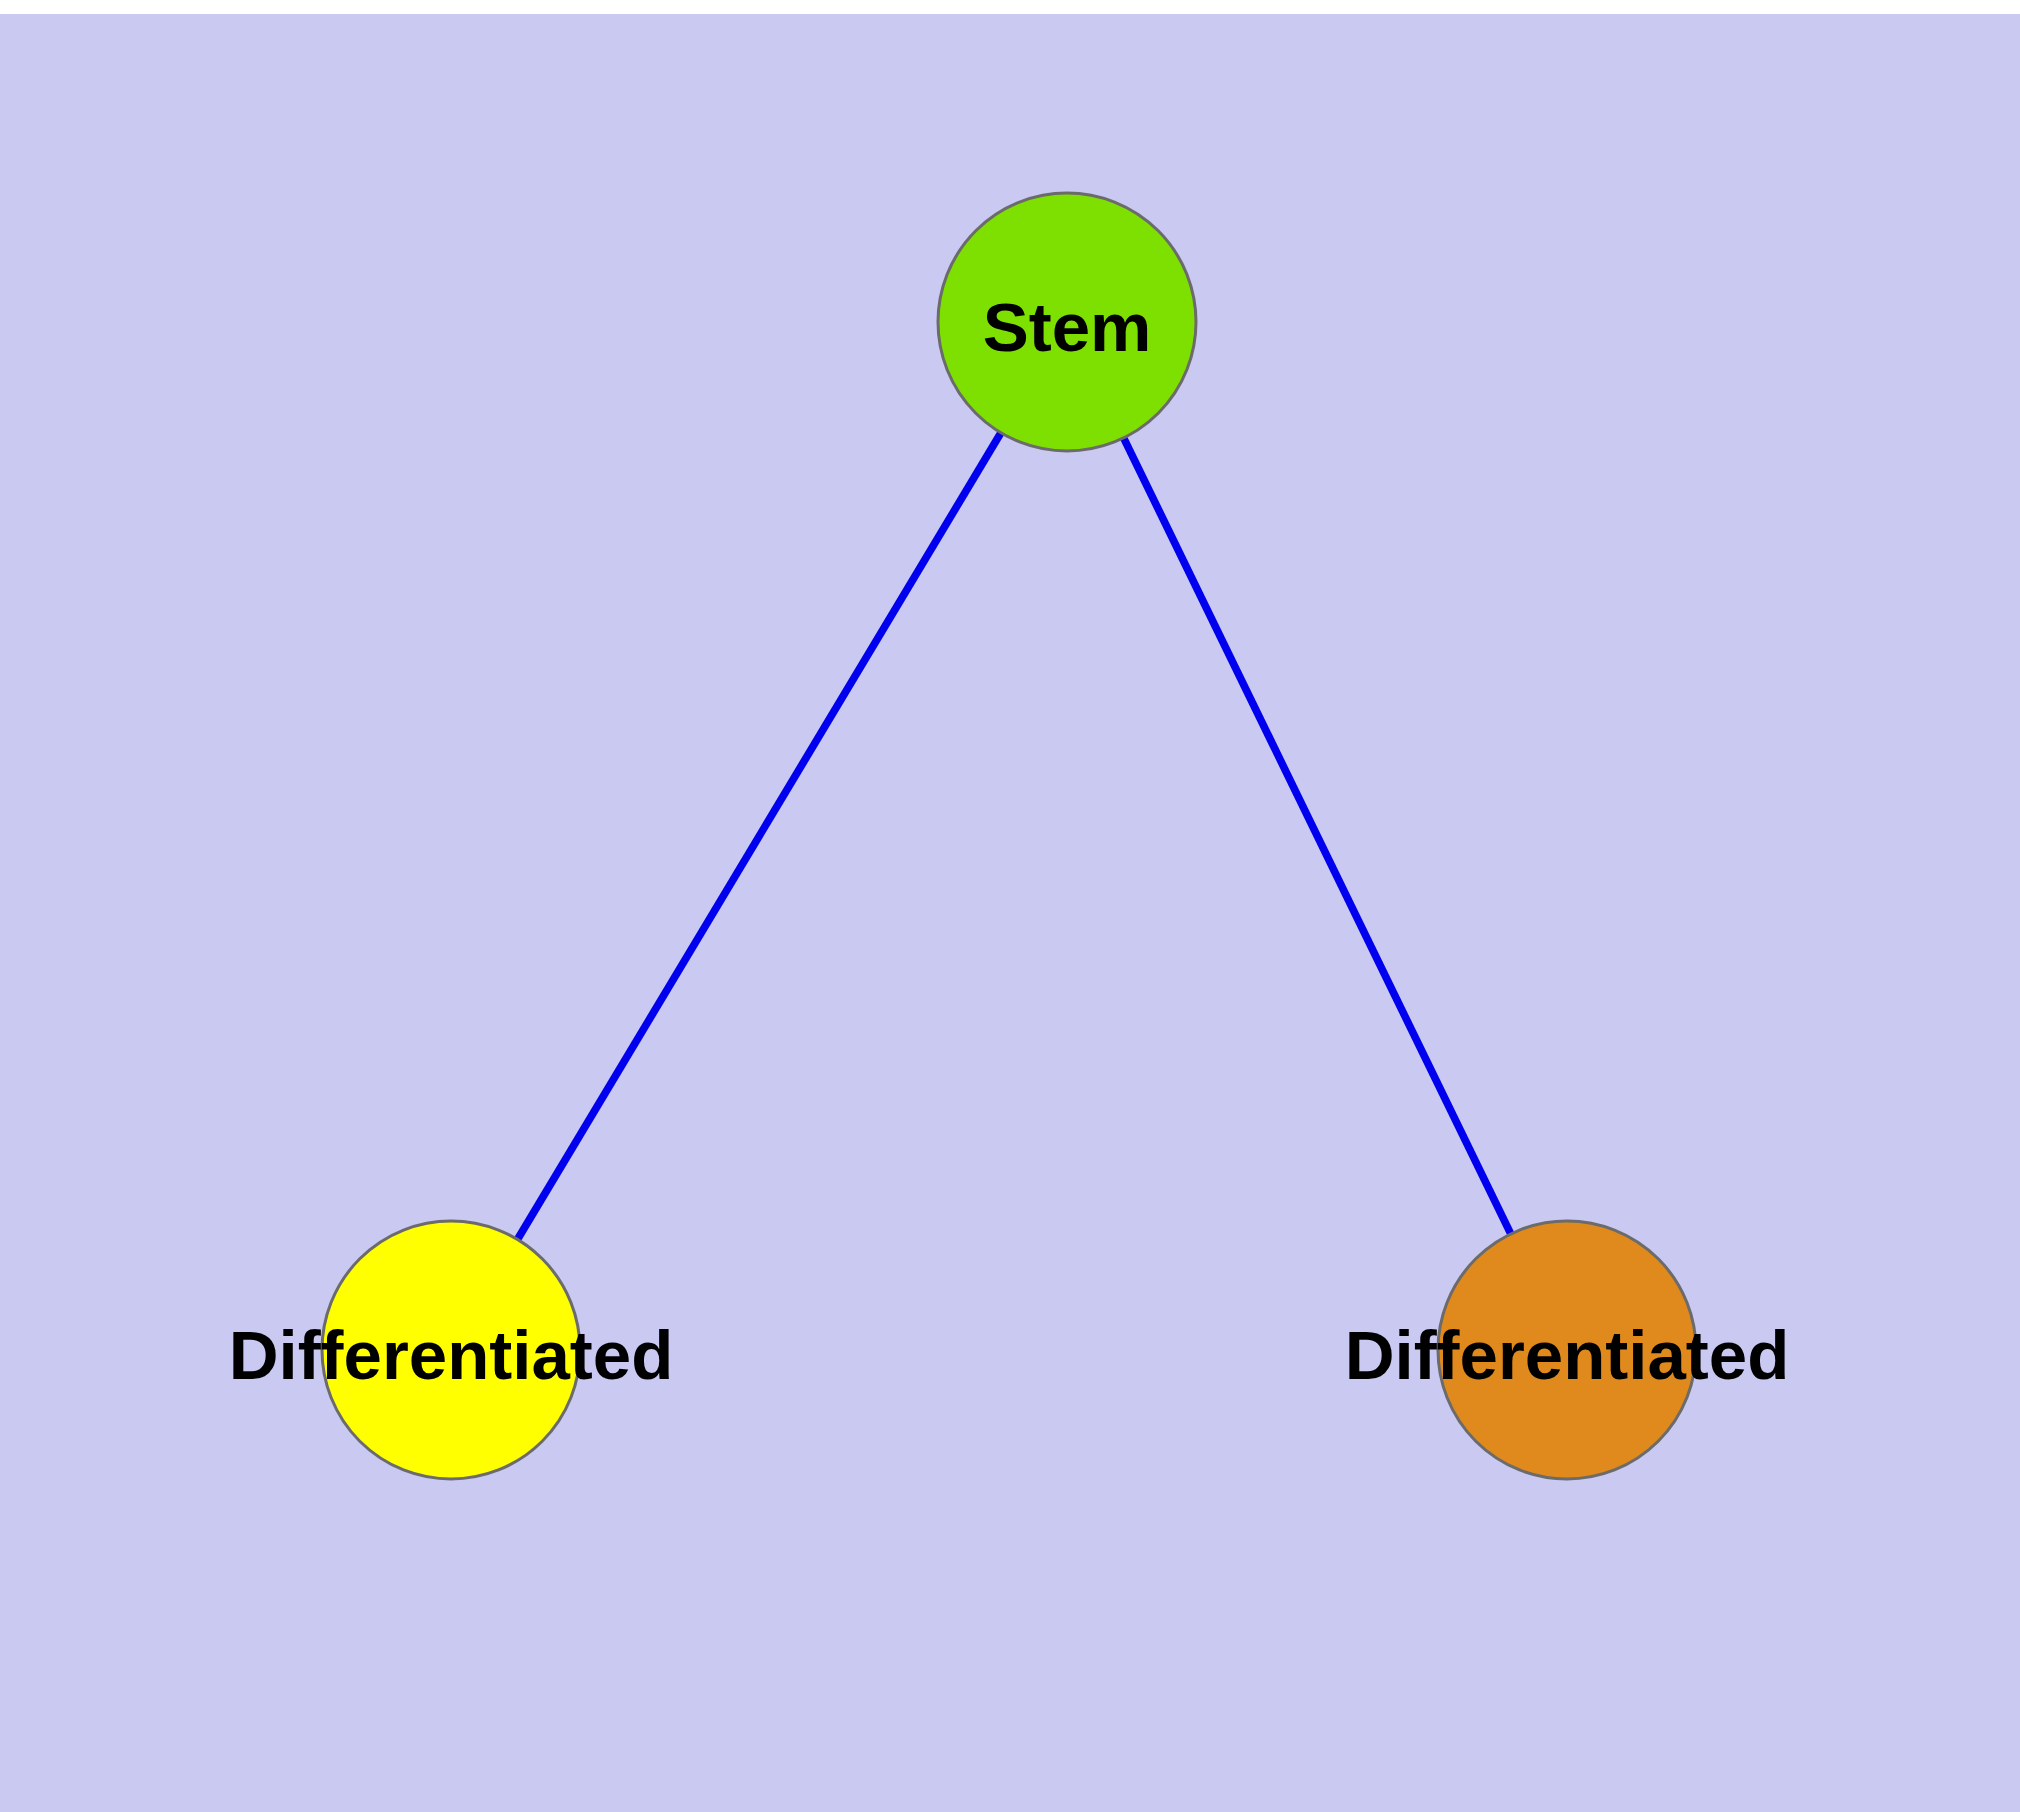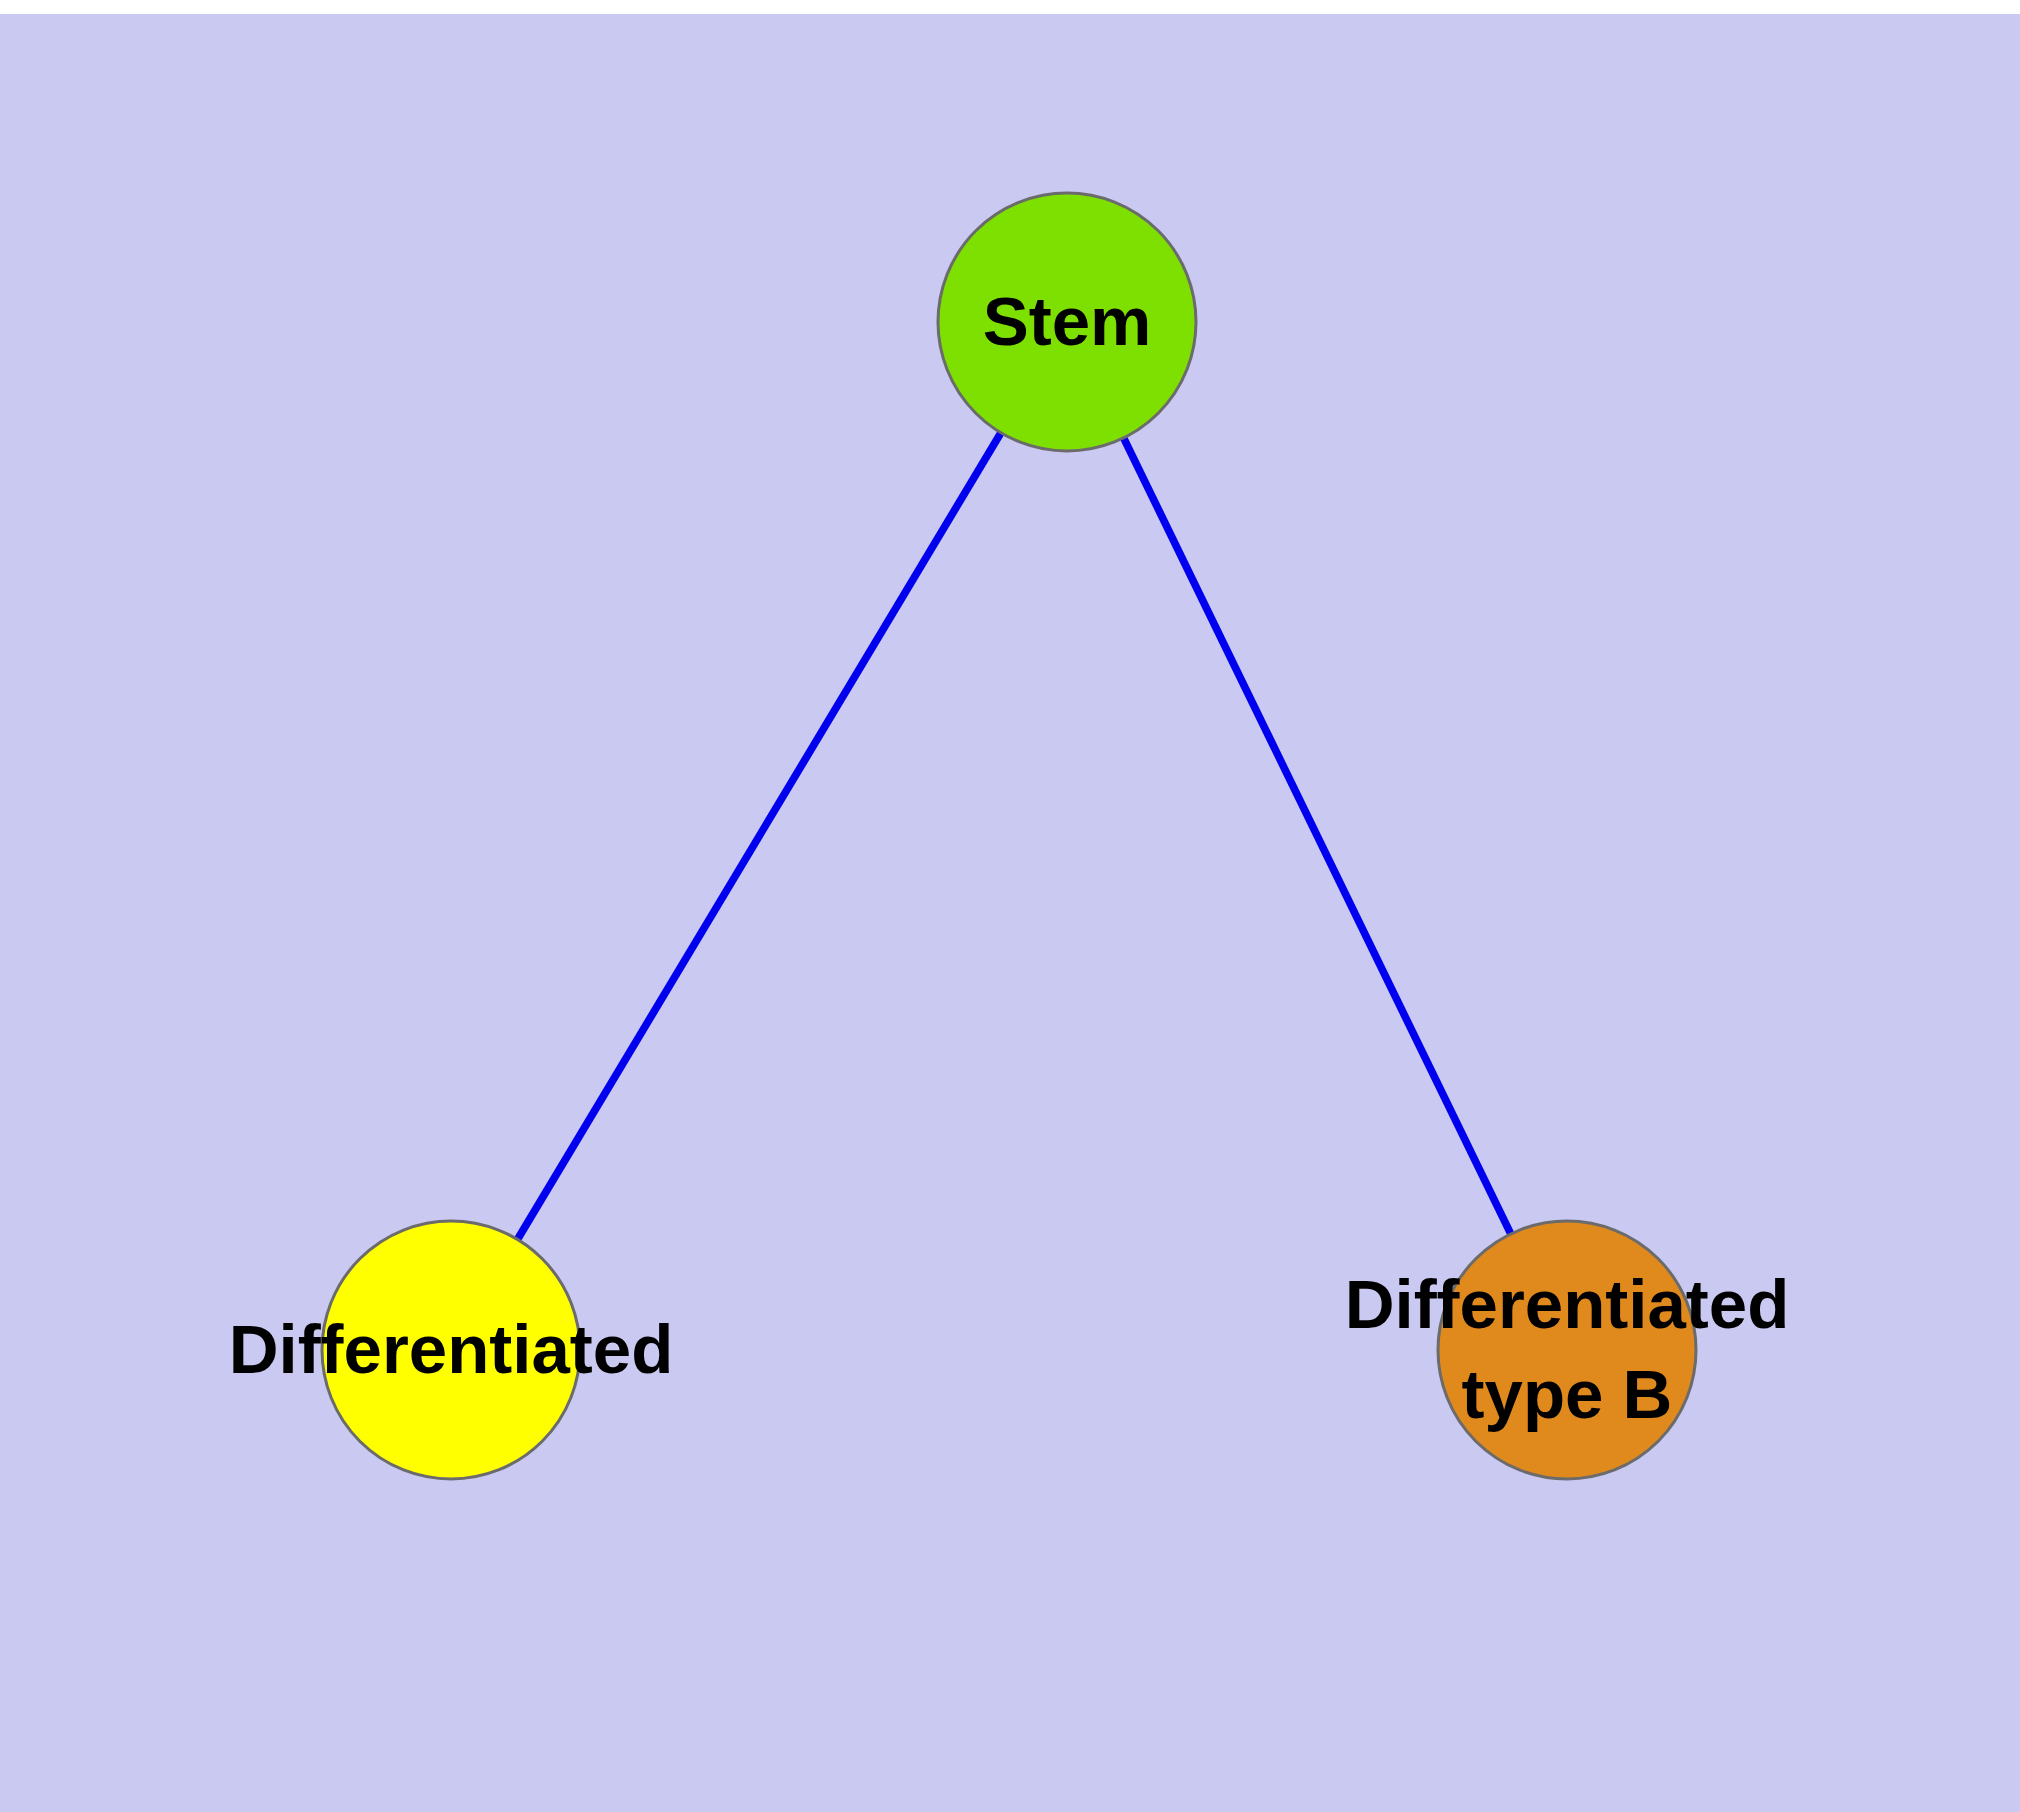--- a/index.html
+++ b/index.html
@@ -40,21 +40,21 @@
     position: absolute;
     z-index: 3;
     transform: translate(-50%, -50%);
     text-align: center;
     font-weight: bold;
     color: #000000;
     font-size: 69px;
     line-height: 1.3;
     white-space: nowrap;
   }
-  .node-label span { display: block; }
+  .node-label span { display: block; margin-top: 12px; }
 </style>
 </head>
 <body style="background: rgb(255, 255, 255);">
 
 <div class="canvas" style="background: rgb(201, 201, 242);"></div>
 <svg class="edges" viewBox="0 0 2384 2138" width="2021" height="1812">
     <line x1="1259" y1="380" x2="532" y2="1593" stroke="#0000ee" stroke-width="9"></line>
     <line x1="1259" y1="380" x2="1849" y2="1593" stroke="#0000ee" stroke-width="9"></line>
   </svg>
 <div id="nodes-root">
@@ -62,16 +62,15 @@
     <div class="node-label" style="left: 1067px; top: 322px;">
       <span>Stem</span>
     </div>
     <div class="node" style="left: 451px; top: 1350px; width: 261px; height: 261px; background: rgb(255, 255, 0); border: 3.4px solid rgb(107, 107, 107);"></div>
     <div class="node-label" style="left: 451px; top: 1350px;">
       <span>Differentiated</span>
     </div>
     <div class="node" style="left: 1567px; top: 1350px; width: 261px; height: 261px; background: rgb(224, 137, 28); border: 3.4px solid rgb(107, 107, 107);"></div>
     <div class="node-label" style="left: 1567px; top: 1350px;">
       <span>Differentiated</span>
-      <span>type B</span>
     </div>
   </div>
 
 
 </body></html>

